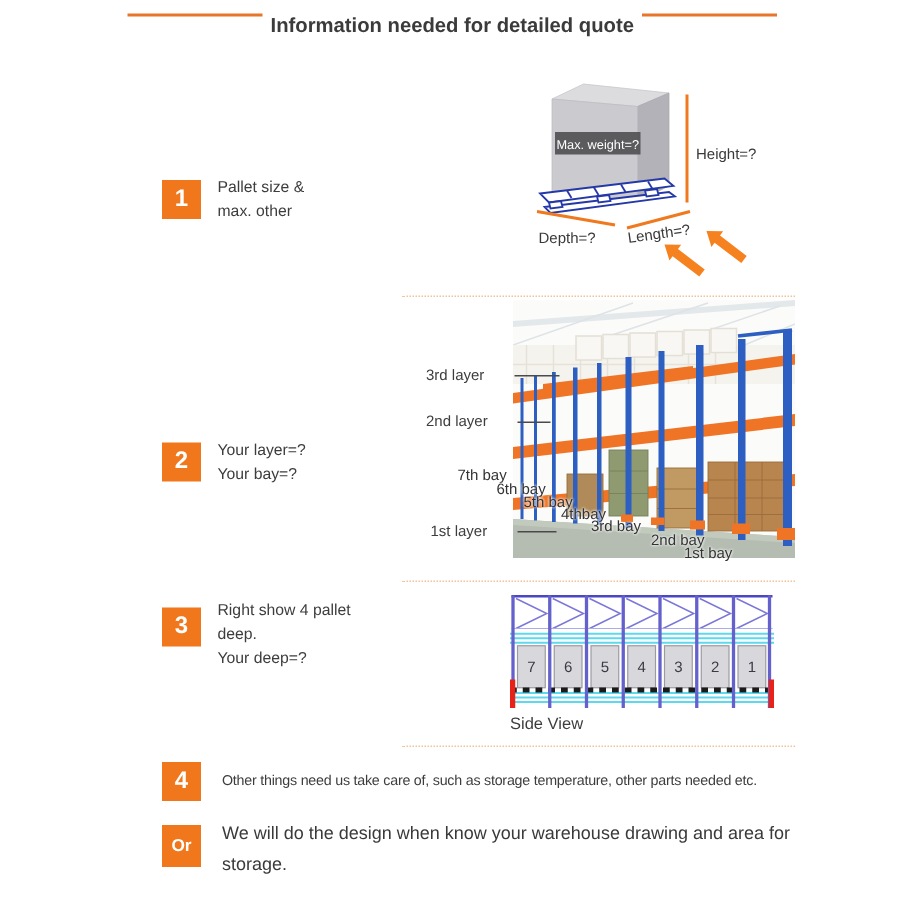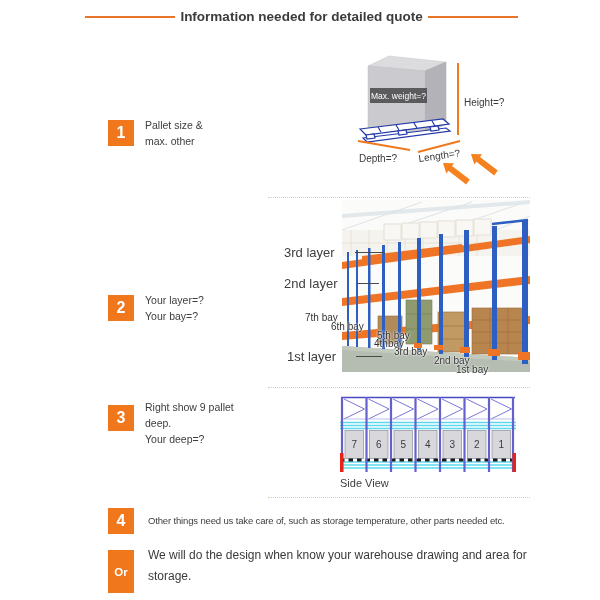--- a/index.html
+++ b/index.html
@@ -2,37 +2,37 @@
 <html><head>
 <meta charset="utf-8">
 <style>
   html,body{margin:0;padding:0;}
   body{
     width:600px;height:600px;position:relative;background:#ffffff;
     font-family:"Liberation Sans", sans-serif;color:#3d3d3d;overflow:hidden;
   }
   .abs{position:absolute;}
   
-  .title-row{left:85px;top:9px;width:433px;display:flex;align-items:center;}
+  .title-row{left:85px;top:9px;width:433px;display:flex;}
   .title-row .rule{flex:1;height:0;border-top:2px solid #e8762a;}
   .title-text{padding:0 5px;font-size:13.5px;font-weight:600;color:#3b3b3b;white-space:nowrap;}
   
   .badge{
     width:26px;height:26px;background:#f0771c;color:#fff;
     display:flex;align-items:center;justify-content:center;
     font-size:16px;font-weight:600;
   }
-  .badge.or{font-size:11.5px;height:43px;}
+  .badge.or{font-size:11.5px;height:28px;}
   .step-text{font-size:10.5px;line-height:16px;color:#3d3d3d;white-space:nowrap;}
   .step4-text{font-size:9.5px;letter-spacing:-0.15px;color:#3d3d3d;white-space:nowrap;}
   .or-text{font-size:12px;line-height:21px;color:#3a3a3a;white-space:nowrap;}
   
   .dotted{left:268px;width:262px;height:0;border-top:1.5px dotted #f2c49a;}
   
-  .layer-row{display:flex;align-items:center;font-size:13px;color:#3d3d3d;white-space:nowrap;gap:16px;}
+  .layer-row{display:flex;align-items:center;font-size:10px;color:#3d3d3d;white-space:nowrap;gap:16px;}
   .layer-row .lead{height:0;border-top:1.2px solid #4a4a4a;margin-left:4px;}
   
   .bay-label{position:absolute;font-size:10px;color:#333;white-space:nowrap;
     text-shadow:0 0 2px #fff,0 0 2px #fff;}
   .sideview-caption{left:340px;top:477px;width:176px;text-align:left;font-size:11px;color:#3d3d3d;}
   svg text{font-family:"Liberation Sans", sans-serif;}
 </style>
 </head>
 <body>
 
@@ -180,29 +180,29 @@
   <span>2nd layer</span>
   <span class="lead" style="width:22px;"></span>
 </div>
 <div class="abs layer-row" style="left:287px;top:301px;margin-top:48px;">
   <span>1st layer</span>
   <span class="lead" style="width:26px;"></span>
 </div>
 
 <span class="bay-label" style="left:305px;top:312px;">7th bay</span>
 <span class="bay-label" style="left:331px;top:321px;">6th bay</span>
-<span class="bay-label" style="left:349px;top:330px;padding-left:28px;">5th bay</span>
+<span class="bay-label" style="left:349px;top:330px;">5th bay</span>
 <span class="bay-label" style="left:374px;top:338px;">4thbay</span>
 <span class="bay-label" style="left:394px;top:346px;">3rd bay</span>
 <span class="bay-label" style="left:419px;top:355px;margin-left:15px;">2nd bay</span>
 <span class="bay-label" style="left:456px;top:364px;">1st bay</span>
 
 <div class="abs badge" style="left:108px;top:405px;">3</div>
 <div class="abs step-text" style="left:145px;top:399px;">
-  <div>Right show 9 pallet</div>
+  <div>Right show 4 pallet</div>
   <div>deep.</div>
   <div>Your deep=?</div>
 </div>
 
 <svg class="abs" style="left:340px;top:392px;" width="176" height="86" viewBox="0 0 176 86">
 
   <line x1="1" y1="5.5" x2="175" y2="5.5" stroke="#4a47c4" stroke-width="1.6"></line>
 
   <g stroke="#7a77d8" stroke-width="1" fill="none">
     <polyline points="4,7 24.5,17 4,27"></polyline>

